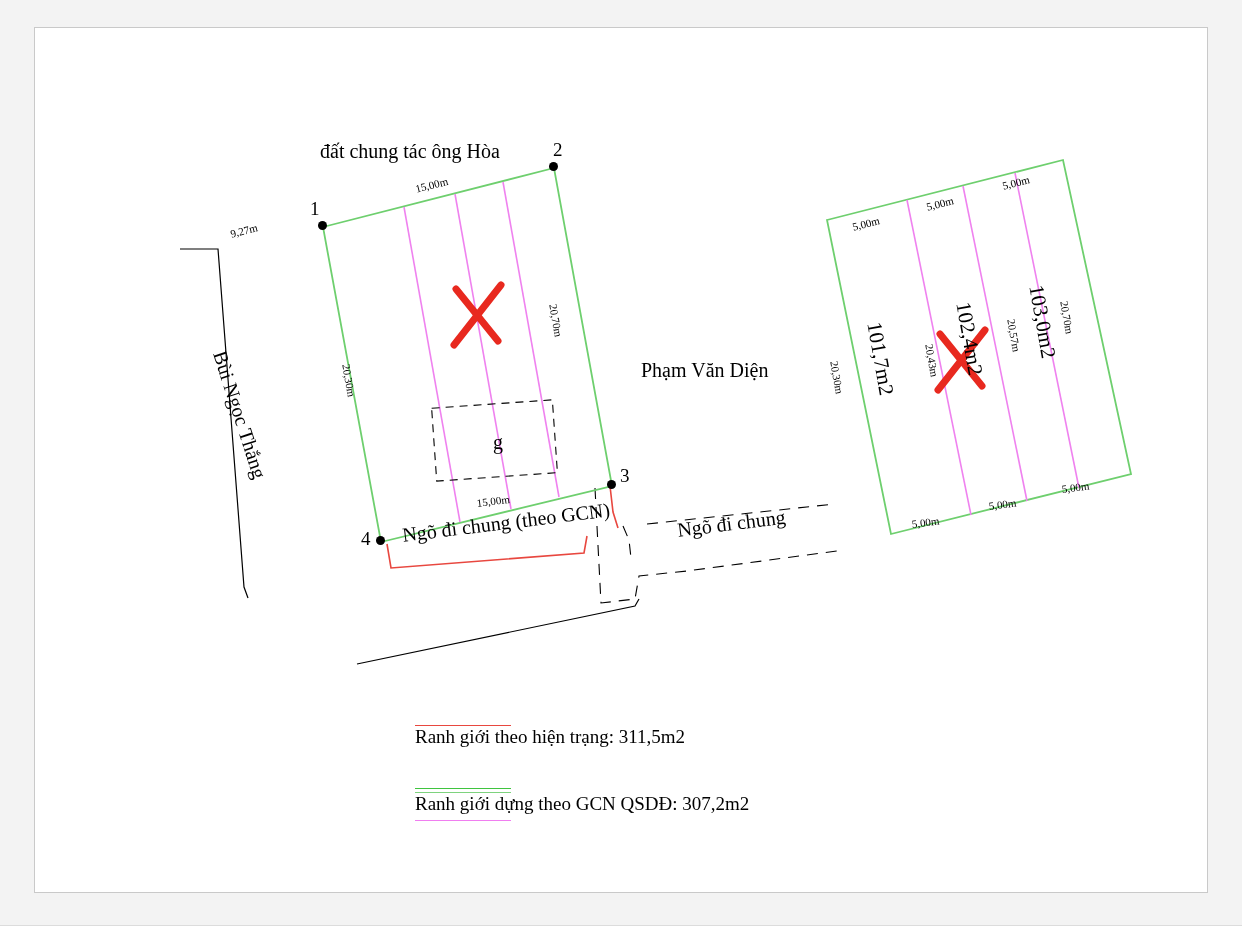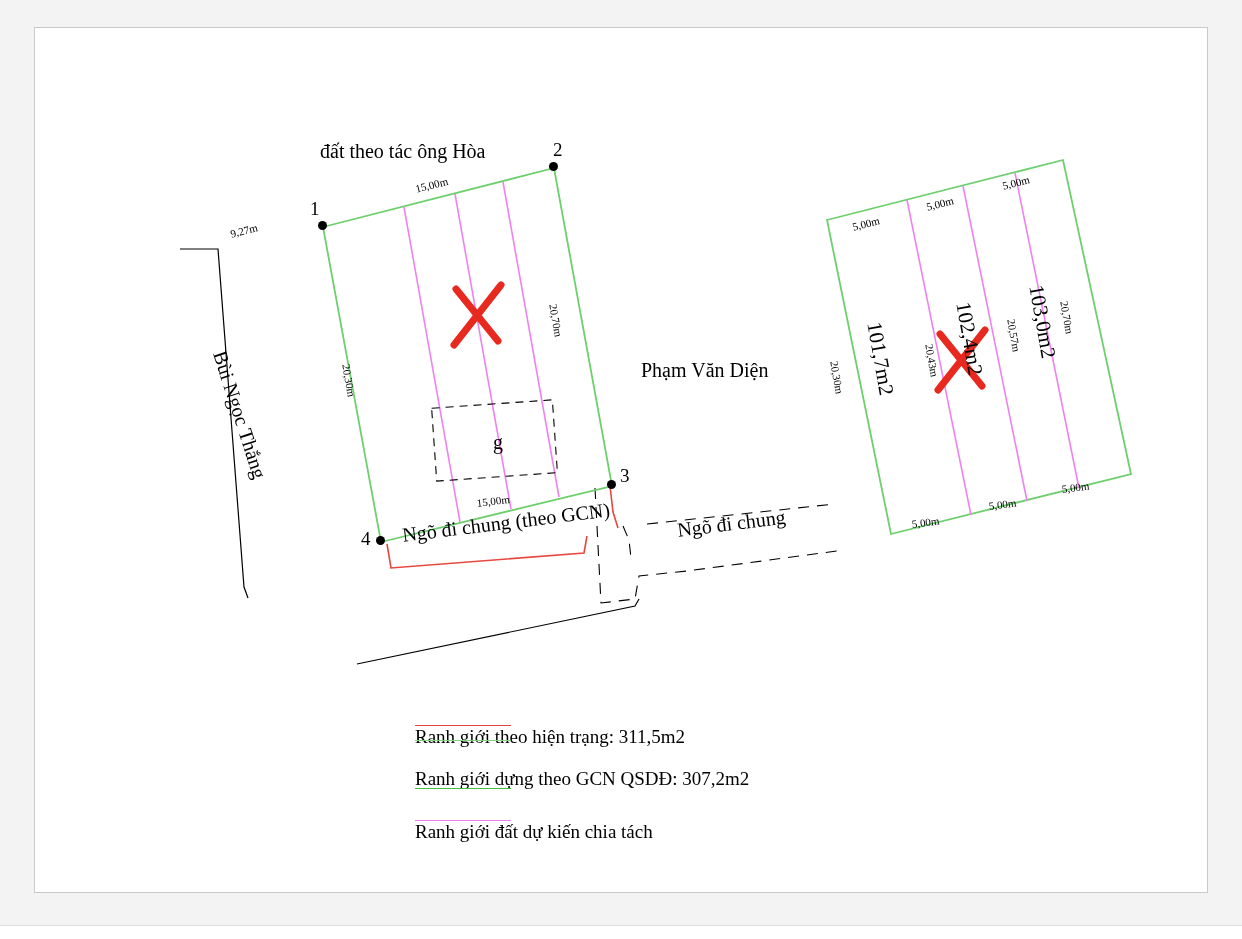--- a/index.html
+++ b/index.html
@@ -137,21 +137,21 @@
     <div class="node-dot" style="left:283px; top:193px;"></div>
     <div class="node-dot" style="left:514px; top:134px;"></div>
     <div class="node-dot" style="left:572px; top:452px;"></div>
     <div class="node-dot" style="left:341px; top:508px;"></div>
 
     <div class="lbl pt-num" style="left:275px; top:170px;">1</div>
     <div class="lbl pt-num" style="left:518px; top:111px;">2</div>
     <div class="lbl pt-num" style="left:585px; top:437px;">3</div>
     <div class="lbl pt-num" style="left:326px; top:500px;">4</div>
 
-    <div class="lbl big" style="left:285px; top:112px;">đất theo tác ông Hòa</div>
+    <div class="lbl big" style="left:285px; top:112px;">đất chung tác ông Hòa</div>
 
     <div class="lbl big" style="left:606px; top:331px;">Phạm Văn Diện</div>
 
     <div class="lbl big" style="left:195px; top:320px; transform:rotate(72deg); transform-origin:left top;">Bùi Ngọc Thắng</div>
 
     <div class="lbl big" style="left:366px; top:496px; transform:rotate(-7deg); transform-origin:left top;">Ngõ đi chung (theo GCN)</div>
 
     <div class="lbl big" style="left:641px; top:491px; transform:rotate(-7deg); transform-origin:left top;">Ngõ đi chung</div>
 
     <div class="lbl big" style="left:458px; top:403px;">g</div>
@@ -181,30 +181,29 @@
 
     <div class="lbl area" style="left:851px; top:292px; transform:rotate(80deg); transform-origin:left top;">101,7m2</div>
     <div class="lbl area" style="left:940px; top:272px; transform:rotate(80deg); transform-origin:left top;">102,4m2</div>
     <div class="lbl area" style="left:1013px; top:255px; transform:rotate(80deg); transform-origin:left top;">103,0m2</div>
 
     <div class="legend-row" style="left:380px; top:697px;">
       <span class="legend-line" style="border-top-color:#e8473f;"></span>
       <span class="legend-text">Ranh giới theo hiện trạng: 311,5m2</span>
     </div>
 
-    <div class="legend-row" style="left:380px; top:712px;gap:27px;">
+    <div class="legend-row" style="left:380px; top:764px;">
       <span class="legend-line" style="border-top-color:#7ed37e;"></span>
       <span class="legend-text">Ranh giới dựng theo GCN QSDĐ: 307,2m2</span>
     </div>
 
     <div class="legend-row" style="left:380px; top:760px;">
       <span class="legend-line" style="border-top-color:#3fc43f;"></span>
     </div>
 
     <div class="legend-row" style="left:380px; top:792px;">
       <span class="legend-line" style="border-top-color:#f07ef0;"></span>
-      <span class="legend-text">Ranh giới đất dự kiến chia tách</span>
     </div>
 
   </div>
 
   <div id="bottomstrip"></div>
 </div>
 
 </body></html>

